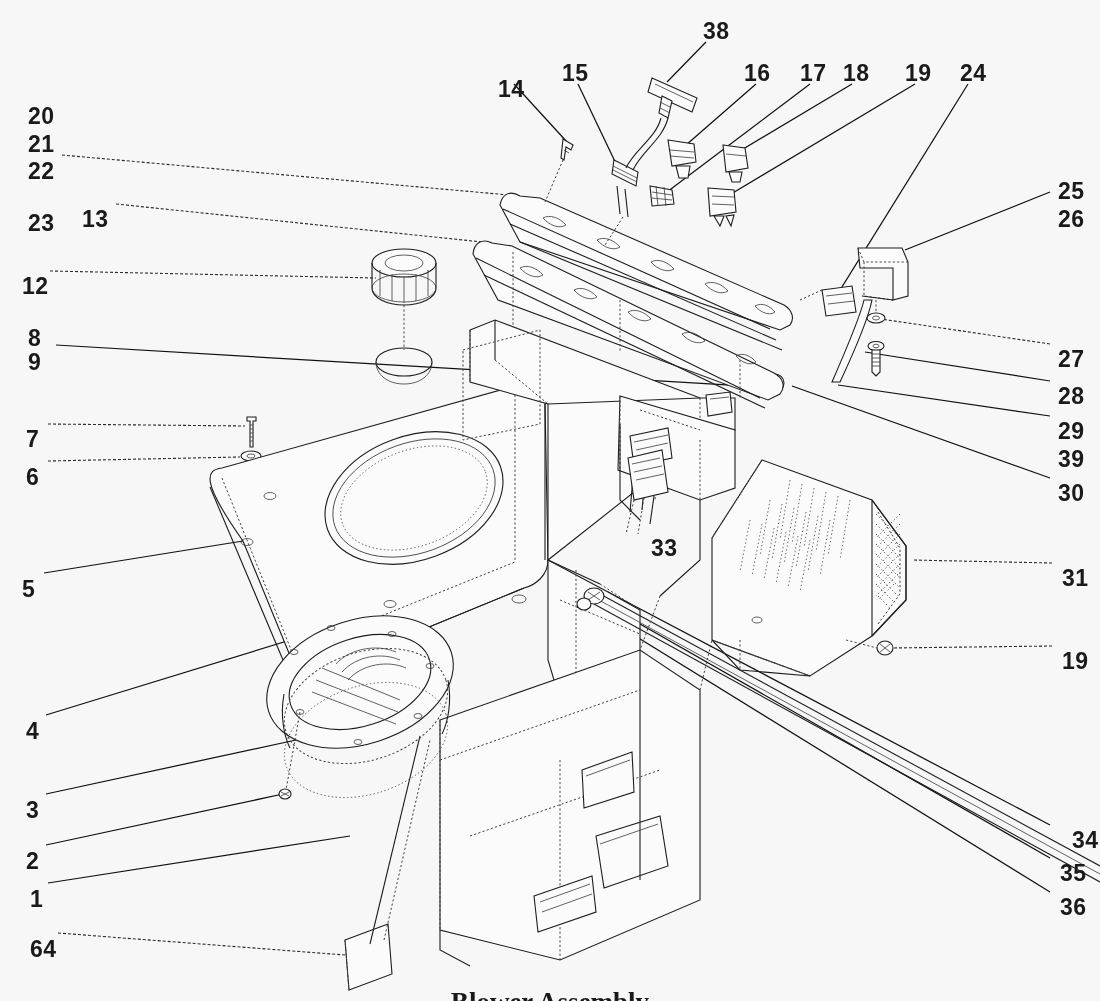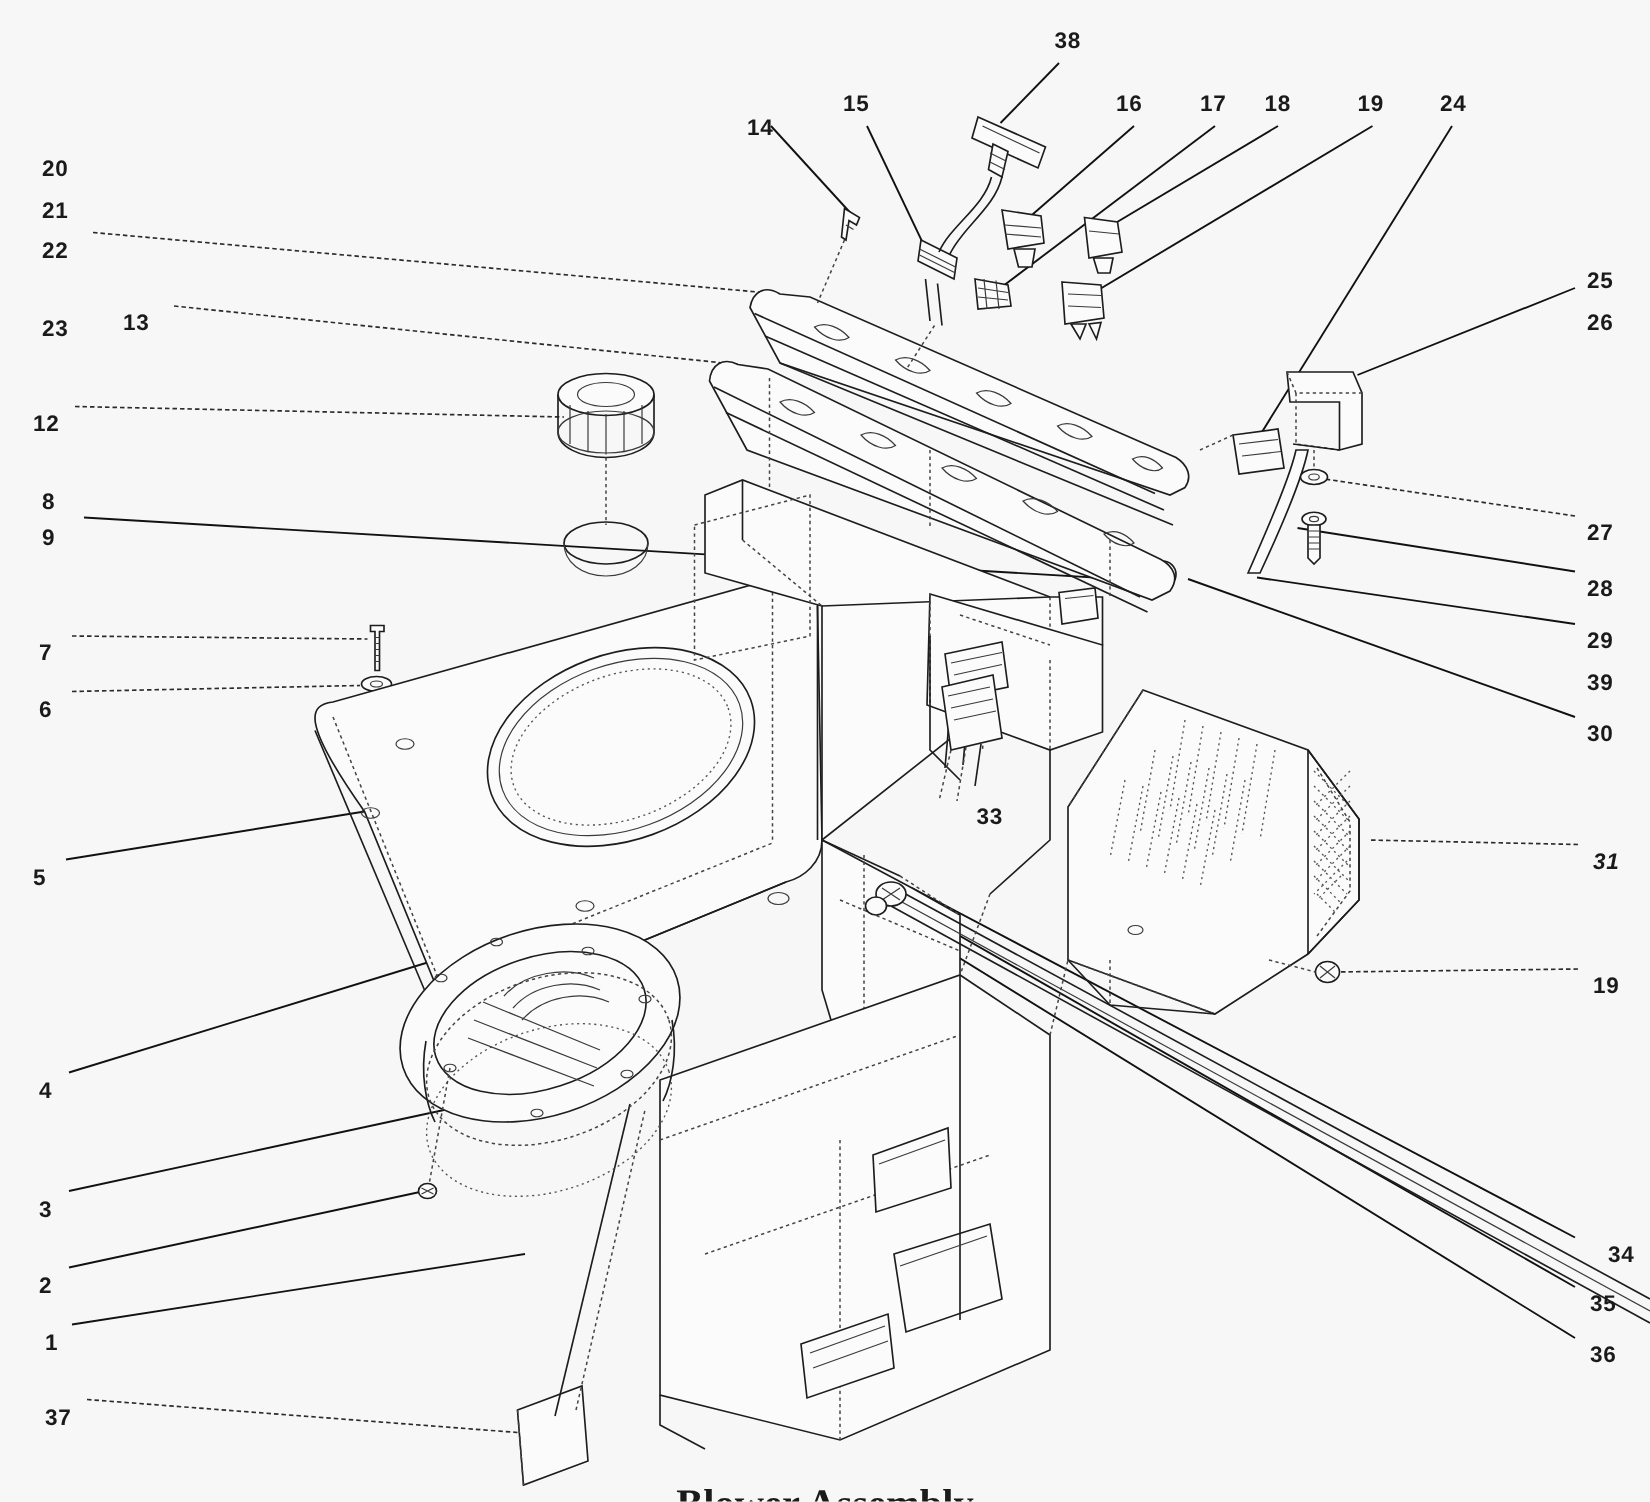--- a/index.html
+++ b/index.html
@@ -23,21 +23,21 @@
     position: absolute;
     left: 0;
     top: 0;
     width: 1100px;
     height: 1001px;
     display: block;
   }
   .callout-label {
     position: absolute;
     font-family: "Liberation Sans", sans-serif;
-    font-size: 15px;
+    font-size: 23px;
     font-weight: 700;
     color: #1a1a1a;
     line-height: 1;
     white-space: nowrap;
     letter-spacing: 0.5px;
   }
   
   .ln  { fill: none; stroke: #1d1d1d; stroke-width: 1.1; }
   .ln-d{ fill: none; stroke: #444; stroke-width: 1; stroke-dasharray: 2.2 2.2; }
   .ln-dd{ fill: none; stroke: #555; stroke-width: 0.9; stroke-dasharray: 1.4 2.4; }
@@ -409,39 +409,39 @@
   <div class="callout-label" style="left:22px;  top:275px;">12</div>
   <div class="callout-label" style="left:28px;  top:327px;">8</div>
   <div class="callout-label" style="left:28px;  top:351px;">9</div>
   <div class="callout-label" style="left:26px;  top:428px;">7</div>
   <div class="callout-label" style="left:26px;  top:466px;">6</div>
   <div class="callout-label" style="left:22px;  top:578px;">5</div>
   <div class="callout-label" style="left:26px;  top:720px;">4</div>
   <div class="callout-label" style="left:26px;  top:799px;">3</div>
   <div class="callout-label" style="left:26px;  top:850px;">2</div>
   <div class="callout-label" style="left:30px;  top:888px;">1</div>
-  <div class="callout-label" style="left:30px;  top:938px;">37</div>
+  <div class="callout-label" style="left:30px;  top:938px;">64</div>
 
   <div class="callout-label" style="left:498px; top:62px;margin-top:16px;">14</div>
   <div class="callout-label" style="left:562px; top:62px;">15</div>
   <div class="callout-label" style="left:703px; top:20px;">38</div>
   <div class="callout-label" style="left:744px; top:62px;">16</div>
   <div class="callout-label" style="left:800px; top:62px;">17</div>
   <div class="callout-label" style="left:843px; top:62px;">18</div>
   <div class="callout-label" style="left:905px; top:62px;">19</div>
   <div class="callout-label" style="left:960px; top:62px;">24</div>
 
   <div class="callout-label" style="left:1058px;top:180px;">25</div>
   <div class="callout-label" style="left:1058px;top:208px;">26</div>
   <div class="callout-label" style="left:1058px;top:348px;">27</div>
   <div class="callout-label" style="left:1058px;top:385px;">28</div>
   <div class="callout-label" style="left:1058px;top:420px;">29</div>
   <div class="callout-label" style="left:1058px;top:448px;">39</div>
   <div class="callout-label" style="left:1058px;top:482px;">30</div>
-  <div class="callout-label" style="left:1062px;top:567px;font-style:italic;">31</div>
+  <div class="callout-label" style="left:1062px;top:567px;">31</div>
   <div class="callout-label" style="left:1062px;top:650px;">19</div>
   <div class="callout-label" style="left:651px; top:537px;">33</div>
   <div class="callout-label" style="left:1060px;top:829px;margin-left:12px;">34</div>
   <div class="callout-label" style="left:1060px;top:862px;">35</div>
   <div class="callout-label" style="left:1060px;top:896px;">36</div>
 
   <div class="title-strip">
     <div class="title-text">Blower Assembly</div>
   </div>
 

